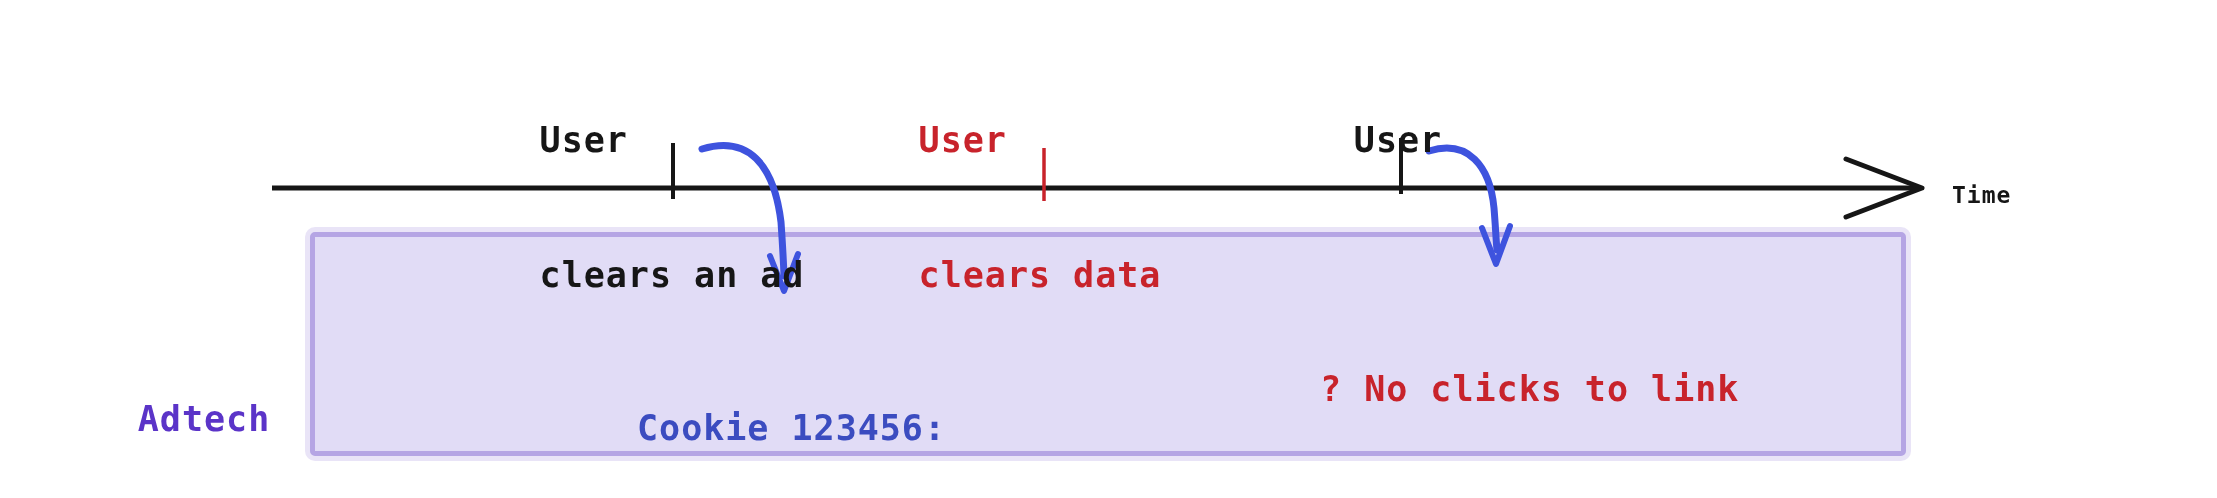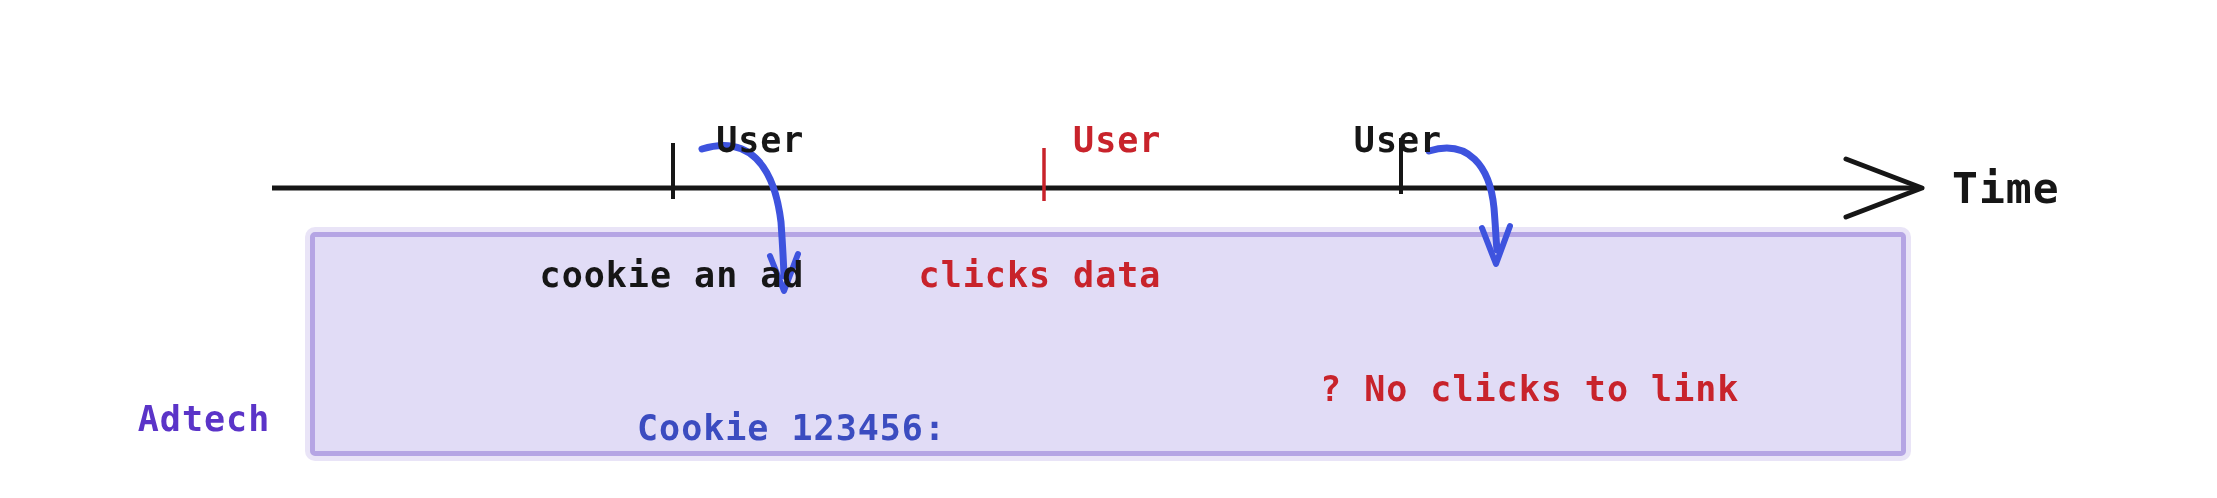--- a/index.html
+++ b/index.html
@@ -39,33 +39,33 @@
   .label {
     position: absolute;
     z-index: 4;
     white-space: pre;
     letter-spacing: 1px;
   }
   .label .line { display: block; }
   .event-label {
     top: 28px;
     transform: translateX(-50%);
-    text-align: right;
+    text-align: left;
     font-size: 35px;
     line-height: 45px;
     color: #161616;
   }
   .event-label.red { color: #c8232b; }
   .ev1 { left: 672px; }
   .ev2 { left: 1040px; }
   .ev3 { left: 1398px; }
   .time-label {
     left: 1952px;
-    top: 167px;
-    font-size: 43px;
+    top: 174px;
+    font-size: 23px;
     line-height: 42px;
     color: #161616;
   }
   .adtech-label {
     left: 204px;
     top: 297px;
     transform: translateX(-50%);
     text-align: center;
     font-size: 35px;
     line-height: 49px;
@@ -104,26 +104,26 @@
 
     <path d="M 702 149 C 748 135, 774 164, 781 222 C 782.5 244 783.5 262 784 276" fill="none" stroke="#3e53de" stroke-width="7" stroke-linecap="round"></path>
     <polyline points="770,256 784,291 798,254" fill="none" stroke="#3e53de" stroke-width="6" stroke-linecap="round" stroke-linejoin="round"></polyline>
 
     <path d="M 1429 151 C 1468 139, 1490 166, 1494 208 C 1495.5 226 1496 240 1497 250" fill="none" stroke="#3e53de" stroke-width="7" stroke-linecap="round"></path>
     <polyline points="1482,228 1496,264 1510,226" fill="none" stroke="#3e53de" stroke-width="6" stroke-linecap="round" stroke-linejoin="round"></polyline>
   </svg>
 
   <div class="label event-label ev1">
     <span class="line">User</span>
-    <span class="line">cookie an ad</span>
+    <span class="line">clears an ad</span>
   </div>
 
   <div class="label event-label red ev2">
     <span class="line">User</span>
-    <span class="line">clicks data</span>
+    <span class="line">clears data</span>
   </div>
 
   <div class="label event-label ev3">
     <span class="line">User</span>
   </div>
 
   <div class="label time-label">Time</div>
 
   <div class="label adtech-label">
     <span class="line">Adtech</span>

